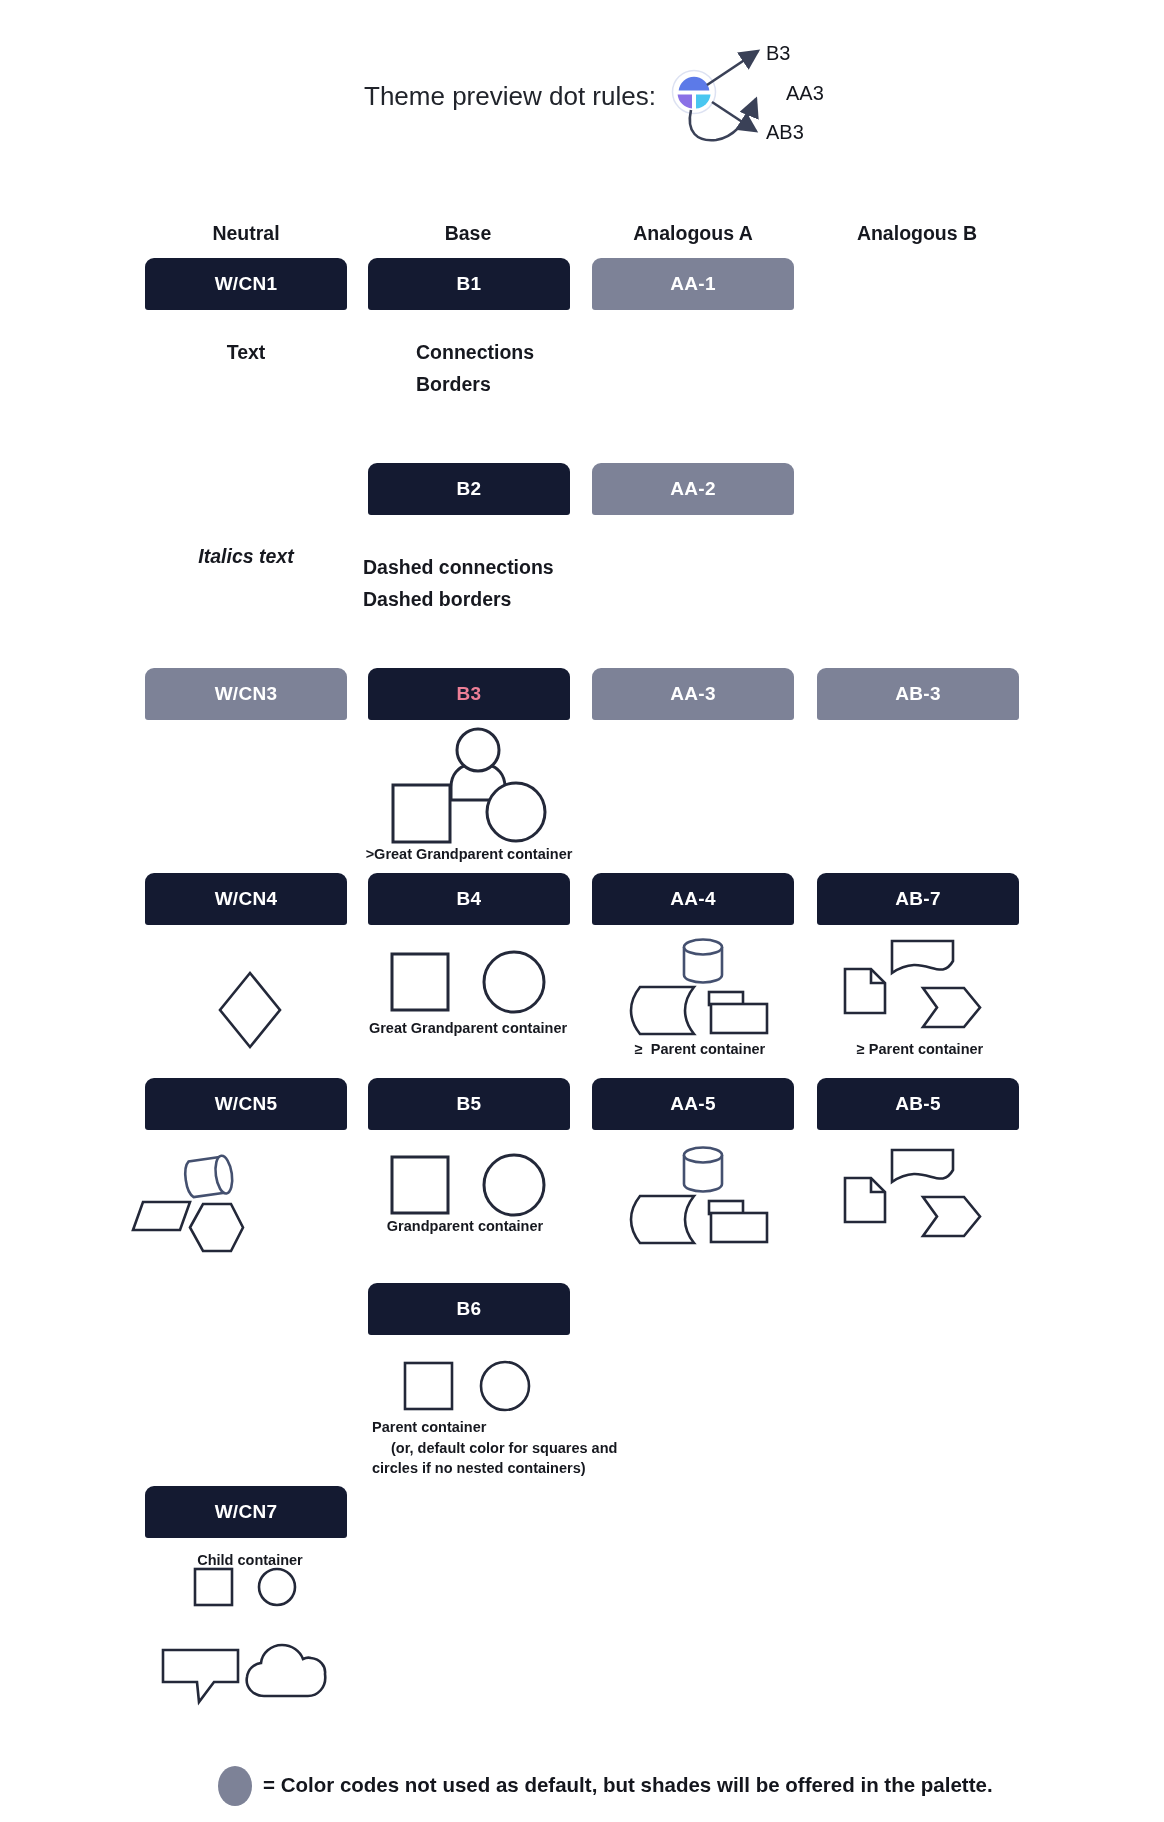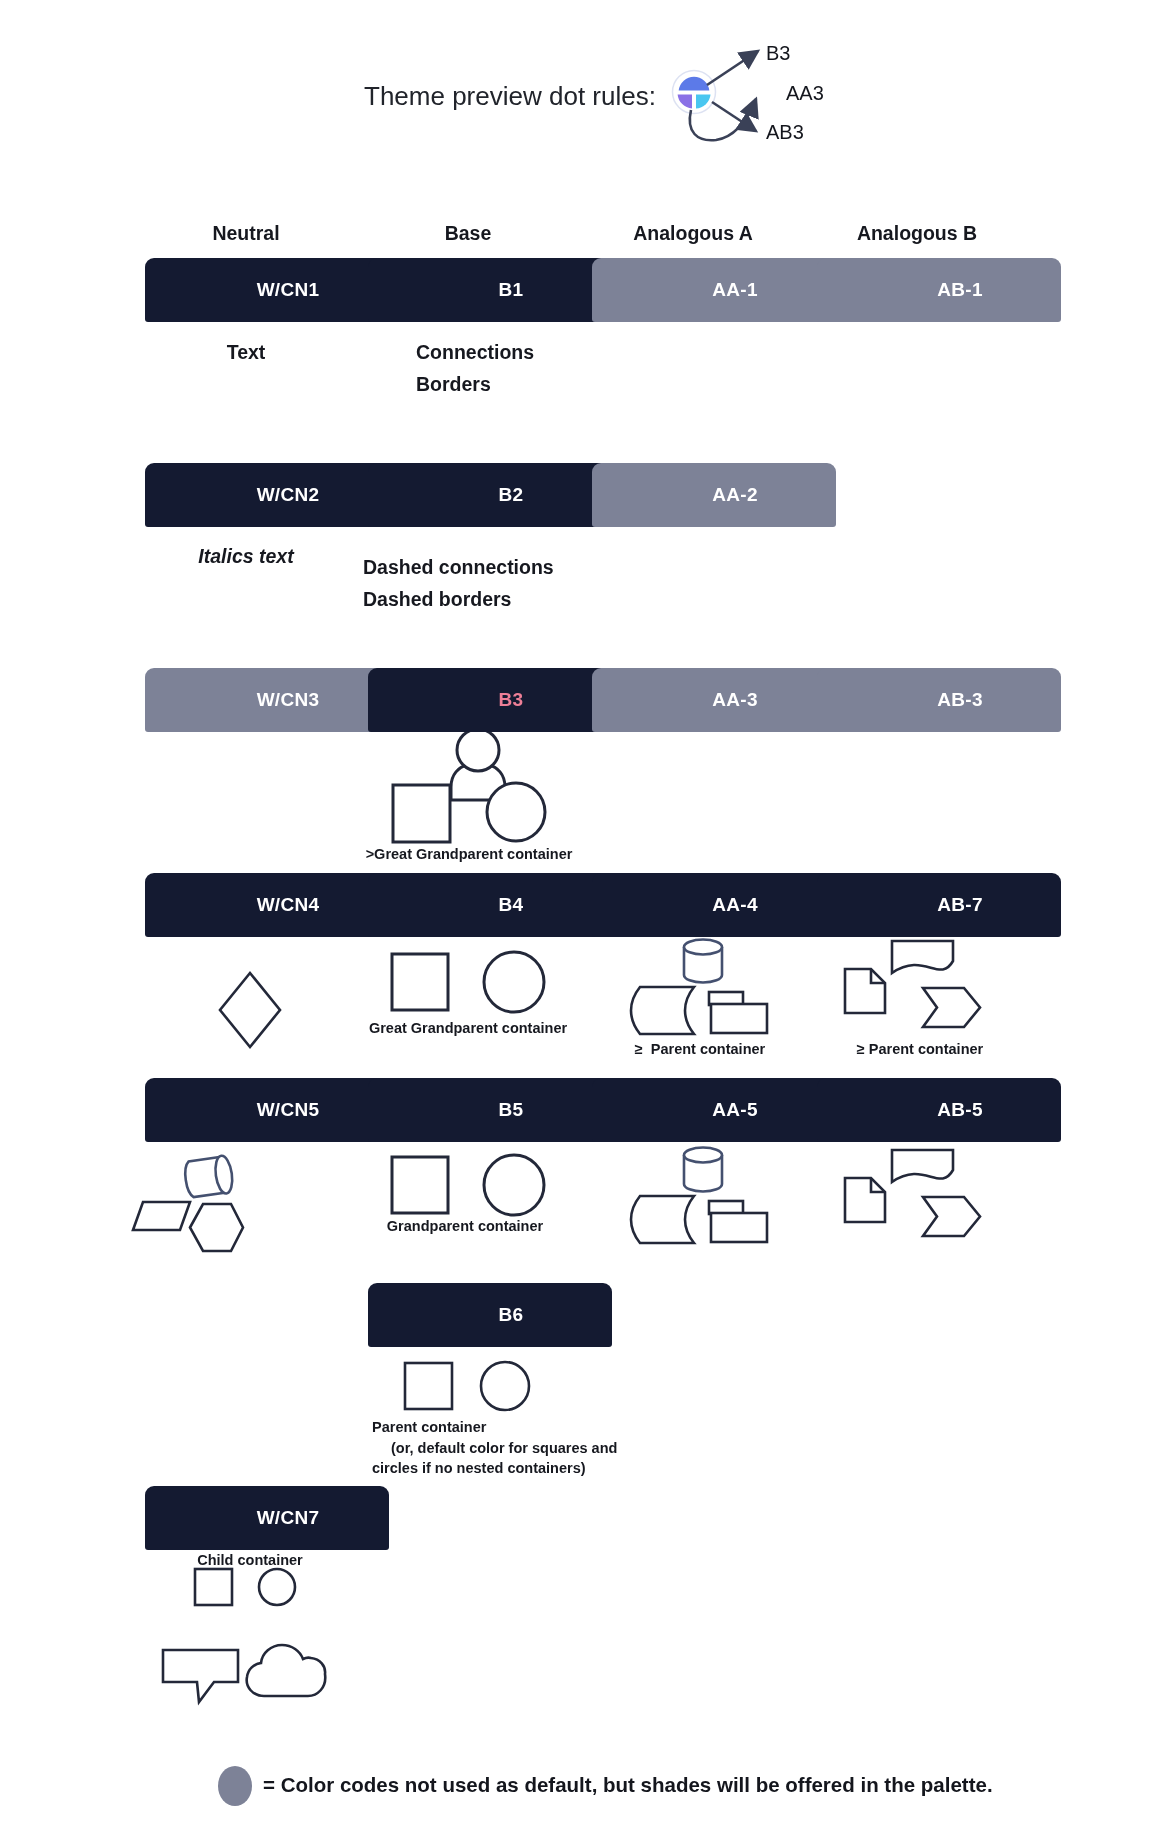--- a/index.html
+++ b/index.html
@@ -2,22 +2,22 @@
 <html><head>
 <meta charset="utf-8">
 <style>
   html,body{margin:0;padding:0;background:#ffffff;}
   #canvas{position:relative;width:1164px;height:1822px;background:#ffffff;overflow:hidden;
           font-family:"Liberation Sans","DejaVu Sans",sans-serif;color:#16181f;}
   .abs{position:absolute;}
   .title{font-size:26px;font-weight:400;color:#21242b;white-space:nowrap;}
   .dotlabel{font-size:20px;font-weight:500;color:#14161d;white-space:nowrap;}
   .hdr{font-size:19.5px;font-weight:700;color:#16181f;white-space:nowrap;transform:translateX(-50%);}
-  .swatch{width:202px;height:64px;border-radius:9px 9px 3px 3px;display:flex;align-items:center;
-          justify-content:center;color:#ffffff;font-size:19px;font-weight:600;letter-spacing:.3px;padding-left:42px;}
+  .swatch{width:202px;height:52px;border-radius:9px 9px 3px 3px;display:flex;align-items:center;
+          justify-content:center;color:#ffffff;font-size:19px;font-weight:600;letter-spacing:.3px;}
   .swatch.dark{background:#141a31;}
   .swatch.muted{background:#7d8297;}
   .swatch .pink{color:#ee7f97;}
   .note{font-size:19.5px;font-weight:700;color:#16181f;white-space:nowrap;}
   .note.ctr{transform:translateX(-50%);}
   .note.ital{font-style:italic;}
   .cap{font-size:14.5px;font-weight:700;color:#16181f;white-space:pre;}
   .cap.ctr{transform:translateX(-50%);}
   .legend-text{font-size:20.5px;font-weight:700;color:#14161d;white-space:nowrap;}
   .legend-dot{width:34px;height:40px;border-radius:50%;background:#7d8297;}
@@ -142,31 +142,25 @@
 
   <div class="abs swatch dark" style="left:145px;top:258px;">
       <span>W/CN1</span>
     </div>
   <div class="abs swatch dark" style="left:368px;top:258px;">
       <span>B1</span>
     </div>
   <div class="abs swatch muted" style="left:592px;top:258px;">
       <span>AA-1</span>
     </div>
-  <div class="abs swatch muted" style="left:817px;top:258px;">
-      <span>AB-1</span>
-    </div>
 
   <div class="abs note ctr" style="left:246px;top:341px;">Text</div>
   <div class="abs note" style="left:416px;top:341px;">Connections</div>
   <div class="abs note" style="left:416px;top:373px;">Borders</div>
 
-  <div class="abs swatch dark" style="left:145px;top:463px;">
-      <span>W/CN2</span>
-    </div>
   <div class="abs swatch dark" style="left:368px;top:463px;">
       <span>B2</span>
     </div>
   <div class="abs swatch muted" style="left:592px;top:463px;">
       <span>AA-2</span>
     </div>
 
   <div class="abs note ital ctr" style="left:246px;top:545px;">Italics text</div>
   <div class="abs note" style="left:363px;top:556px;">Dashed connections</div>
   <div class="abs note" style="left:363px;top:588px;">Dashed borders</div>

